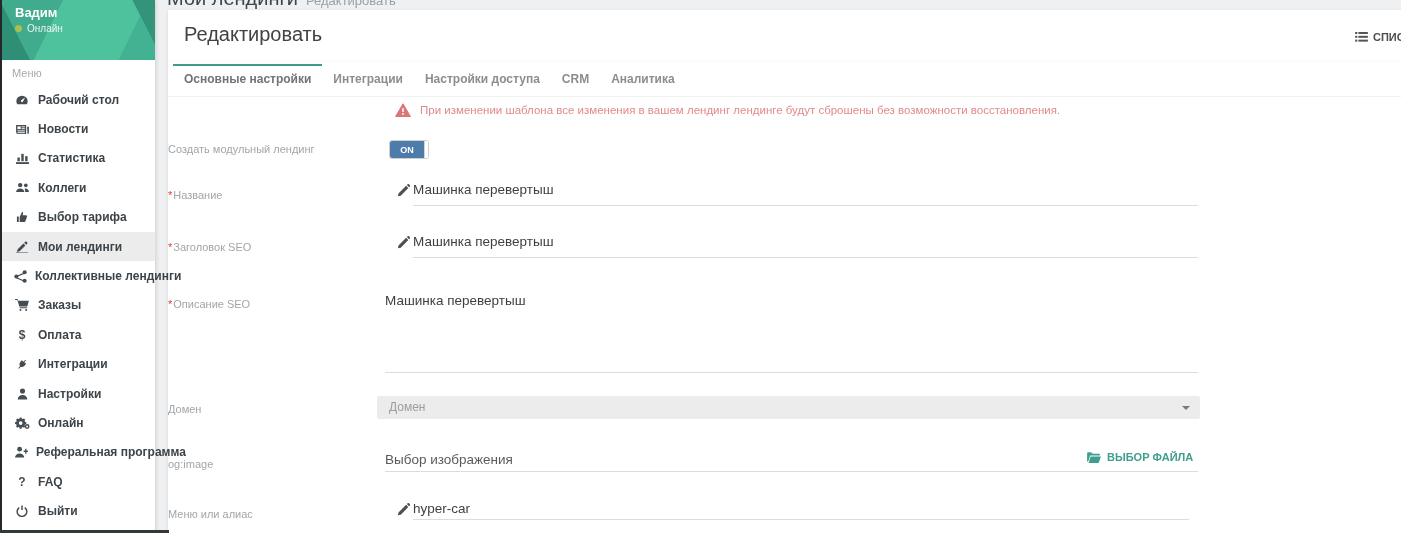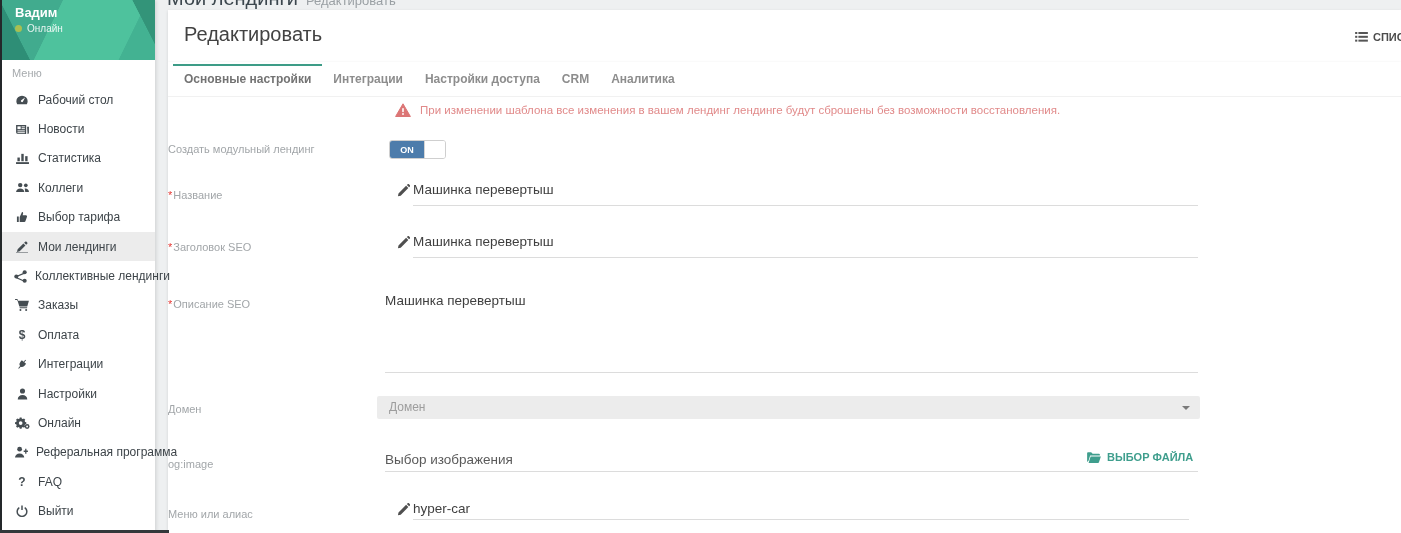--- a/index.html
+++ b/index.html
@@ -25,21 +25,21 @@
   }
   .user-name{position:absolute;left:15px;top:5px;color:#fff;font-size:13px;font-weight:700}
   .user-status{position:absolute;left:15px;top:23px;display:flex;align-items:center;gap:5px}
   .status-dot{width:7px;height:7px;border-radius:50%;background:#a9bf51}
   .status-text{font-size:10px;color:rgba(255,255,255,.88)}
   .menu-label{margin:7px 0 6px 12px;font-size:11px;color:#a6aaad}
   .menu-item{height:29.4px;display:flex;align-items:center;padding-left:14px;cursor:pointer}
   .menu-item.active{background:#ececec}
   .mi-icon{width:16px;margin-right:8px;color:#454d52;display:flex;justify-content:center;align-items:center;font-size:12px;font-weight:700}
   .mi-icon svg{display:block}
-  .mi-label{font-size:12px;font-weight:400;color:#3d4449;white-space:nowrap}
+  .mi-label{font-size:12px;font-weight:700;color:#3d4449;white-space:nowrap}
 
   
   .main{position:absolute;left:155px;top:0;width:1246px;height:533px;background:#eef0f1;overflow:hidden}
   .page-title{position:absolute;left:12px;top:-13px;font-size:20px;font-weight:500;color:#3c474e;white-space:nowrap;z-index:1}
   .page-breadcrumb{font-size:13px;color:#9aa0a4;font-weight:400;margin-left:8px}
 
   .card-header{position:absolute;left:13px;top:10px;right:0;height:52px;background:#fff;
     box-shadow:0 1px 3px rgba(0,0,0,.12);z-index:2}
   .card-title{position:absolute;left:16px;top:13px;font-size:20px;font-weight:400;color:#424242}
   .list-link{position:absolute;left:1187px;top:21px;display:flex;align-items:center;gap:5px;
@@ -59,21 +59,21 @@
 
   .flabel{position:absolute;left:0;width:205px;text-align:left;font-size:11px;color:#a2a6a9;white-space:nowrap}
   .req{color:#e53935;margin-right:1px}
   .pencil{position:absolute;color:#4f4f4f}
   .pencil svg{display:block}
   .fvalue{position:absolute;font-size:13.5px;color:#3f3f3f;white-space:nowrap}
   .fvalue.muted{color:#5a5a5a}
   .uline{position:absolute;height:1px;background:#dcdcdc}
 
   
-  .toggle{position:absolute;left:221px;top:78px;width:57px;height:19px;border:1px solid #cfcfcf;
+  .toggle{position:absolute;left:221px;top:78px;width:40px;height:19px;border:1px solid #cfcfcf;
     border-radius:3px;background:#fff;box-sizing:border-box;cursor:pointer;overflow:hidden}
   .toggle-on{position:absolute;left:0;top:0;width:34px;height:100%;background:#4d7cab;color:#fff;
     font-size:9px;font-weight:700;display:flex;align-items:center;justify-content:center}
   .toggle-knob{position:absolute;left:34px;top:0;right:0;height:100%;background:#fff;border-left:1px solid #d5d5d5}
 
   
   .select{position:absolute;left:209px;top:334px;width:823px;height:23px;background:#ececec;
     border-radius:2px;cursor:pointer}
   .select-text{line-height:23px;padding-left:12px;font-size:12px;color:#9d9d9d}
   .select-caret{position:absolute;right:10px;top:10px;width:0;height:0;

